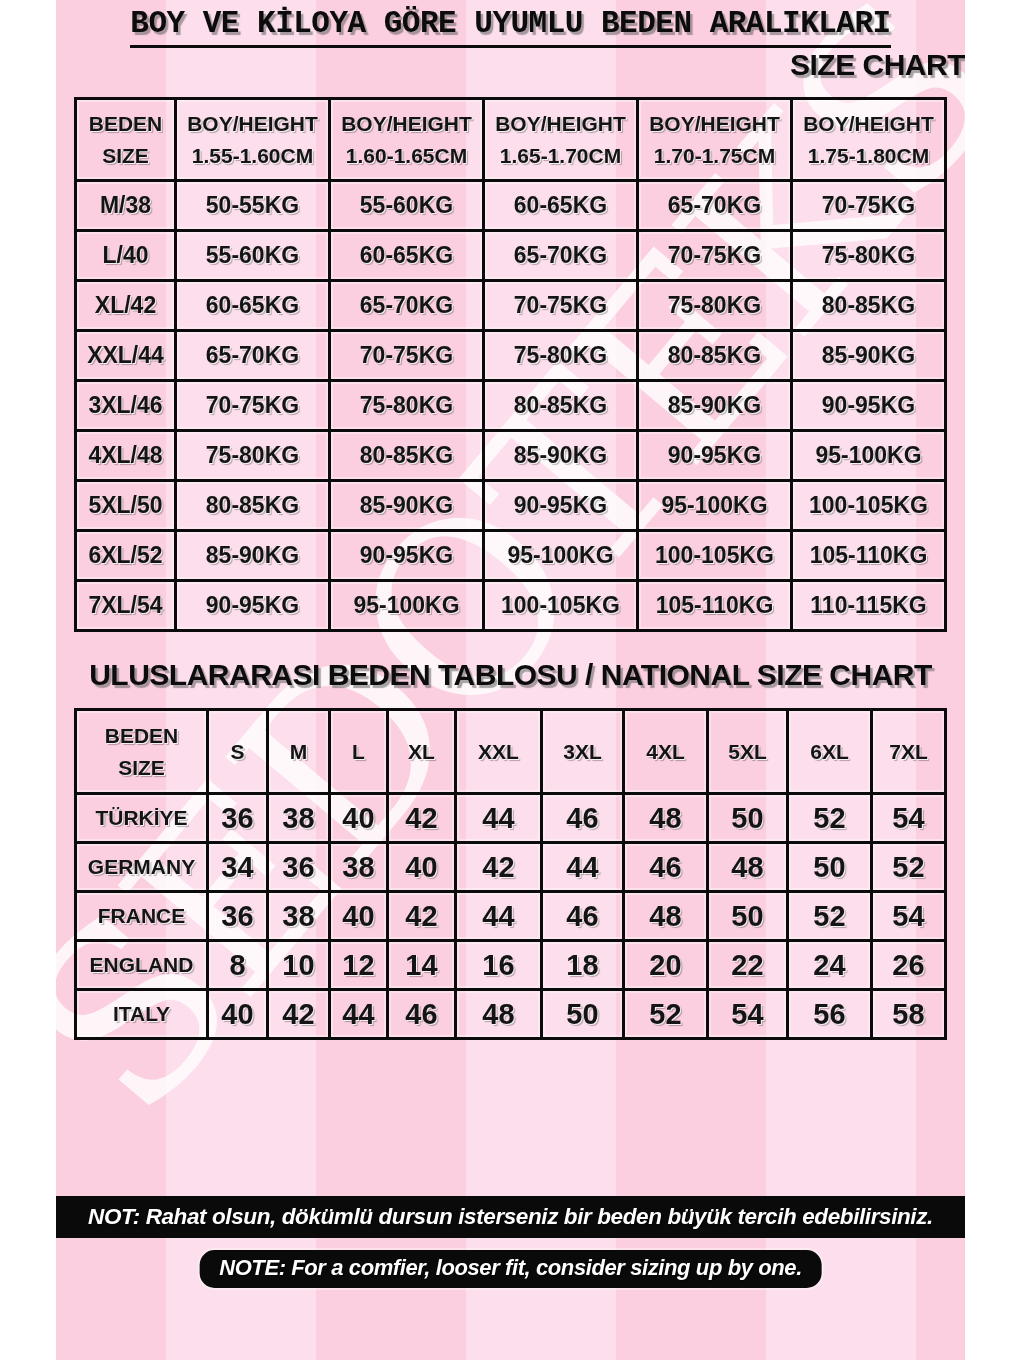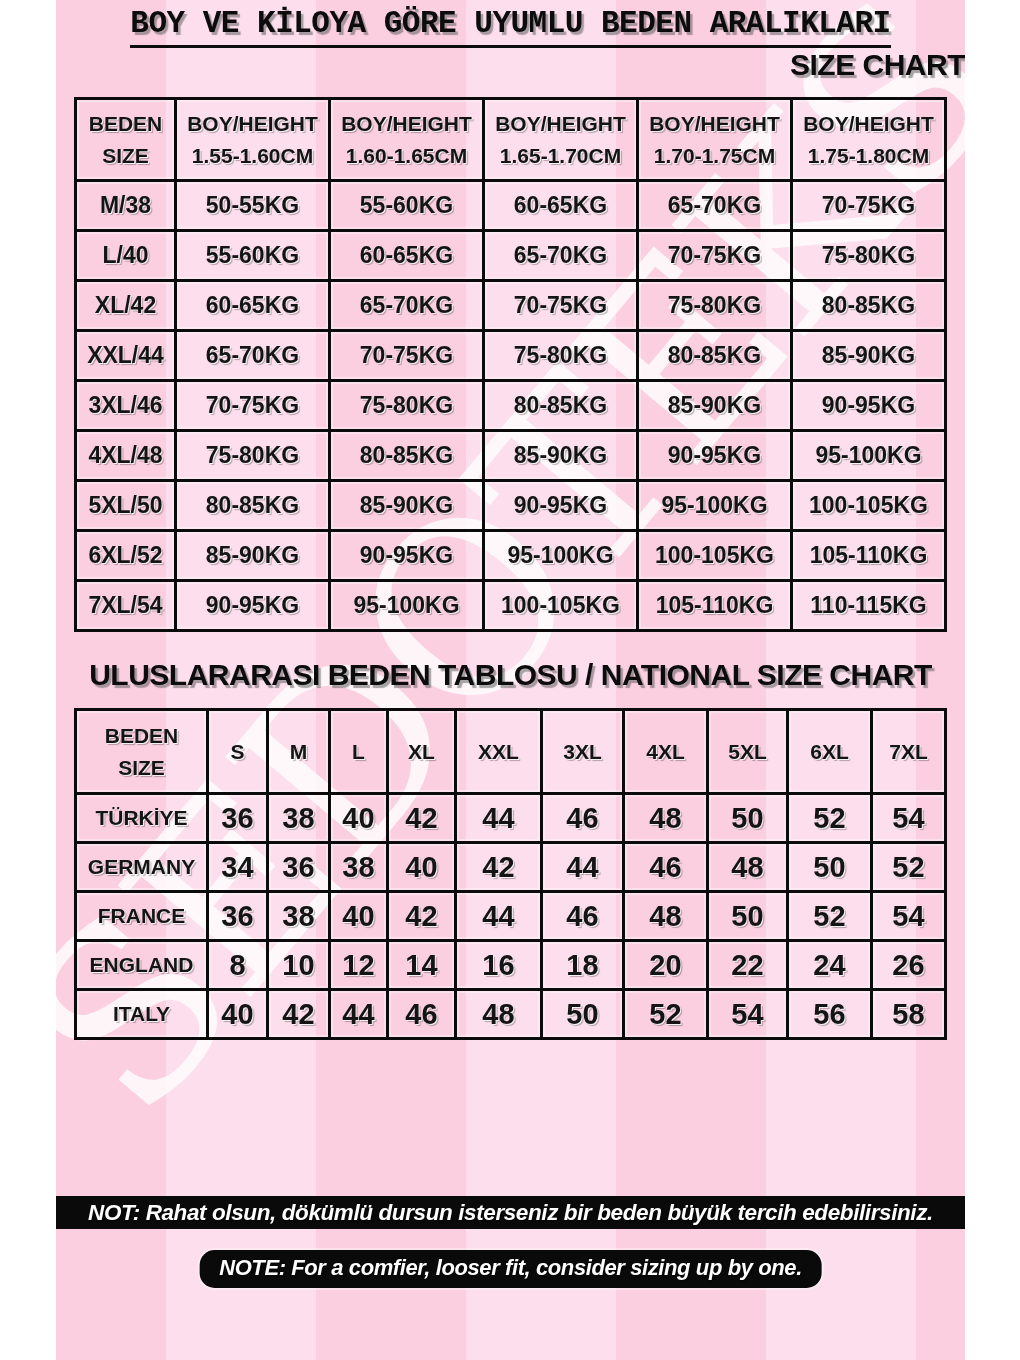--- a/index.html
+++ b/index.html
@@ -78,21 +78,21 @@
   .t1 thead th { height:82px; font-size:21px; }
   .t1 tbody th, .t1 tbody td { height:50px; font-size:23px; }
   .t2 { margin-top:16px; }
   .t2 thead th { height:84px; font-size:21px; }
   .t2 tbody th { height:49px; font-size:21px; }
   .t2 tbody td { height:49px; font-size:29px; }
   .hdr-line { display:block; line-height:1.5; }
 
   
   .note-bar {
-    position:absolute; left:0; right:0; top:1196px; height:33px;
+    position:absolute; left:0; right:0; top:1196px; height:42px;
     background:#0a0a0a; z-index:4;
     display:flex; align-items:center; justify-content:center;
   }
   .note-bar .note-text {
     color:#ffffff; font-size:22.5px; font-weight:bold; font-style:italic;
     white-space:nowrap; letter-spacing:-0.4px;
     text-shadow:1px 1px 2px rgba(0,0,0,0.6);
   }
   .note-pill {
     position:absolute; left:50%; top:1250px; transform:translateX(-50%);

